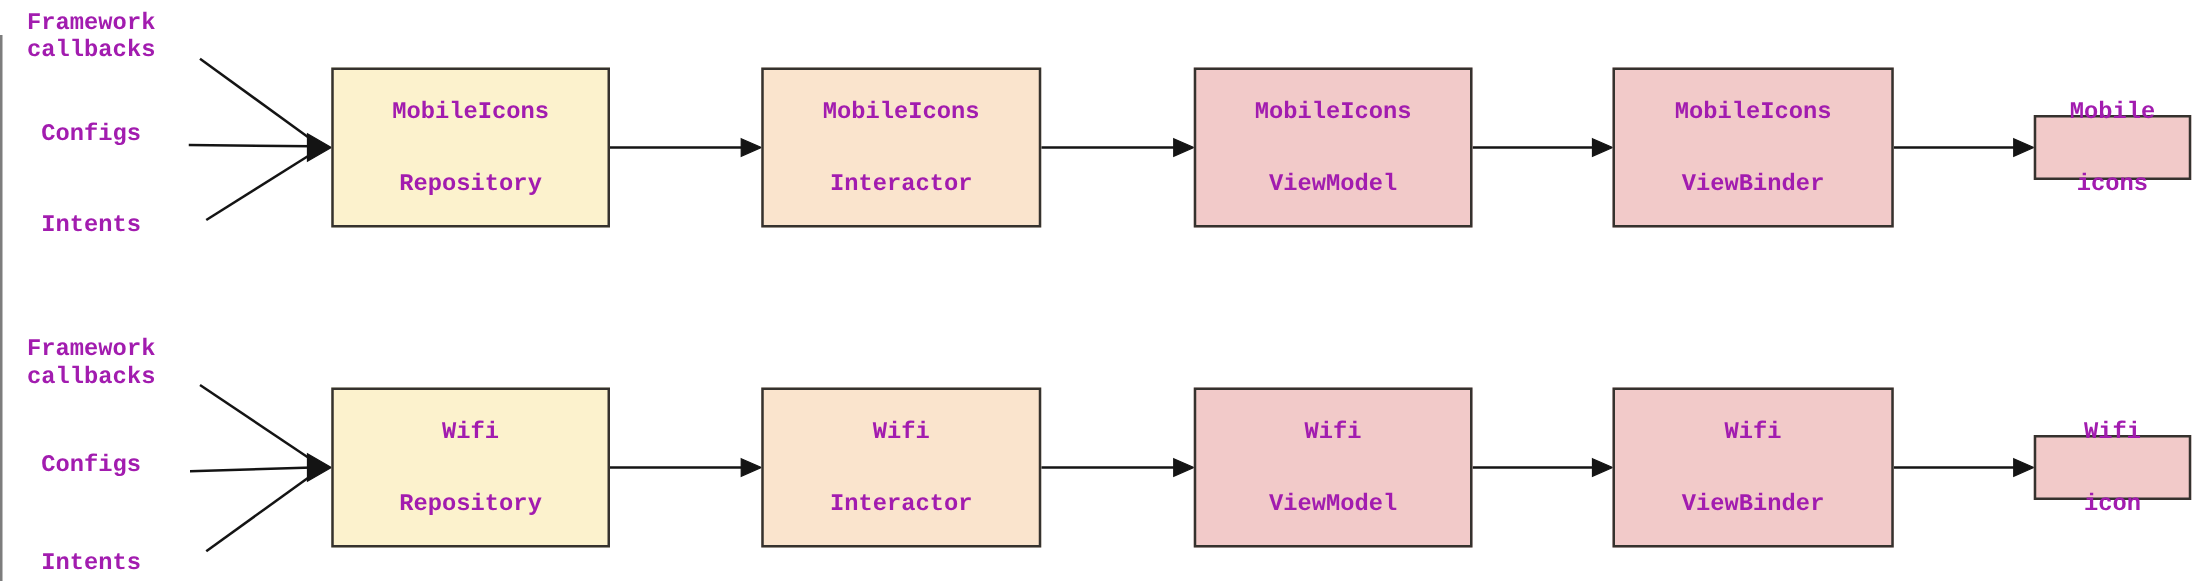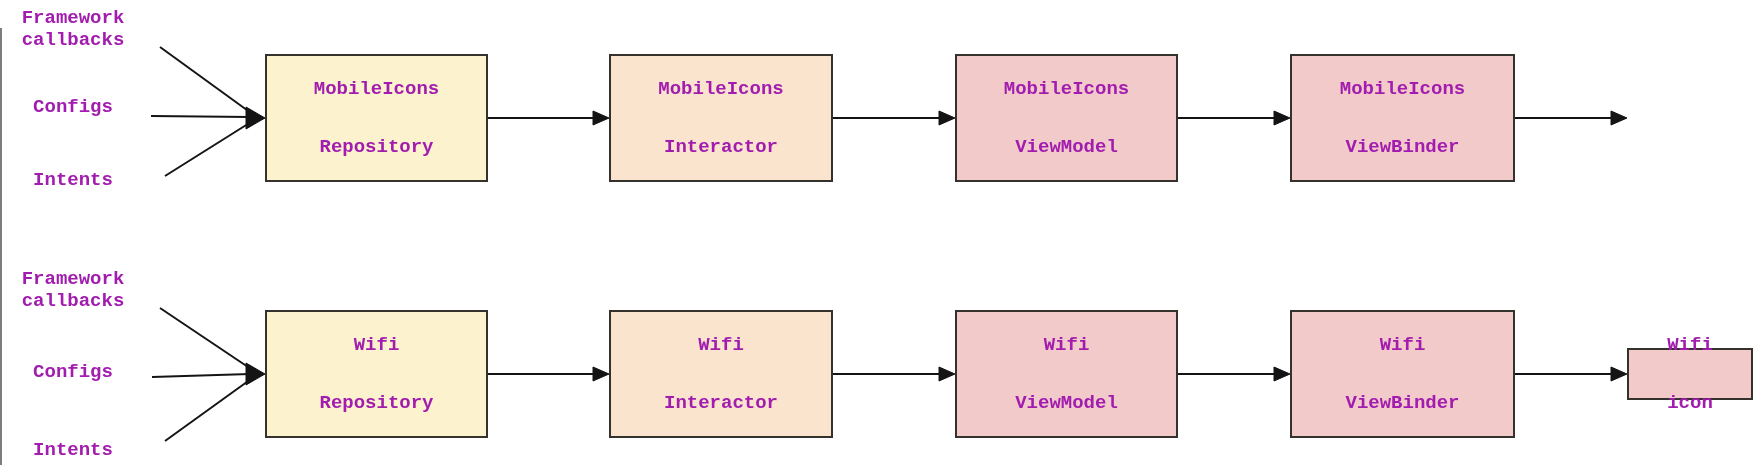--- a/index.html
+++ b/index.html
@@ -84,20 +84,24 @@
     <div>Interactor</div>
   </div>
   <div class="node" style="left: 955px; top: 54px; width: 223px; height: 128px; background-color: rgb(242, 202, 201);">
     <div>MobileIcons</div>
     <div>ViewModel</div>
   </div>
   <div class="node" style="left: 1290px; top: 54px; width: 225px; height: 128px; background-color: rgb(242, 202, 201);">
     <div>MobileIcons</div>
     <div>ViewBinder</div>
   </div>
+  <div class="node" style="left: 1627px; top: 92px; width: 126px; height: 52px; background-color: rgb(242, 202, 201);">
+    <div>Mobile</div>
+    <div>icons</div>
+  </div>
 
   <div class="input-label" style="top:268px;">
     <div>Framework</div>
     <div>callbacks</div>
   </div>
   <div class="input-label" style="top:361px;">Configs</div>
   <div class="input-label" style="top:439px;">Intents</div>
 
   <div class="node" style="left: 265px; top: 310px; width: 223px; height: 128px; background-color: rgb(252, 242, 205);">
     <div>Wifi</div>

